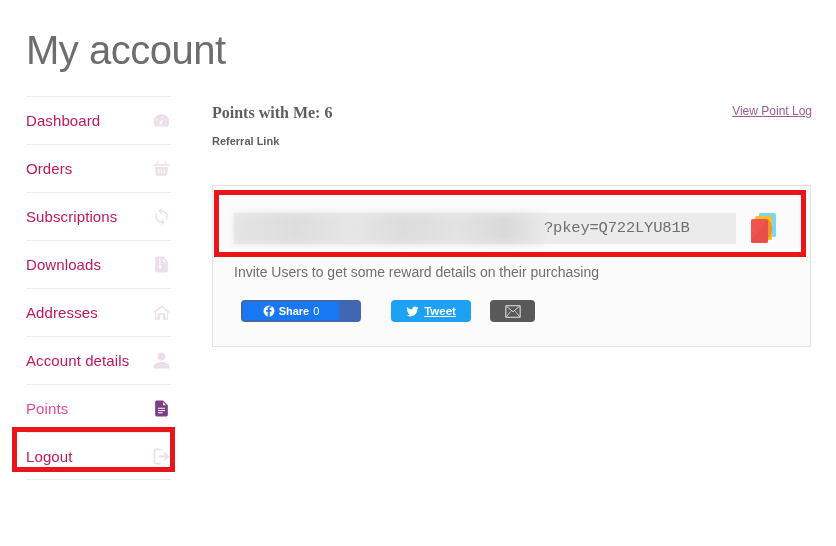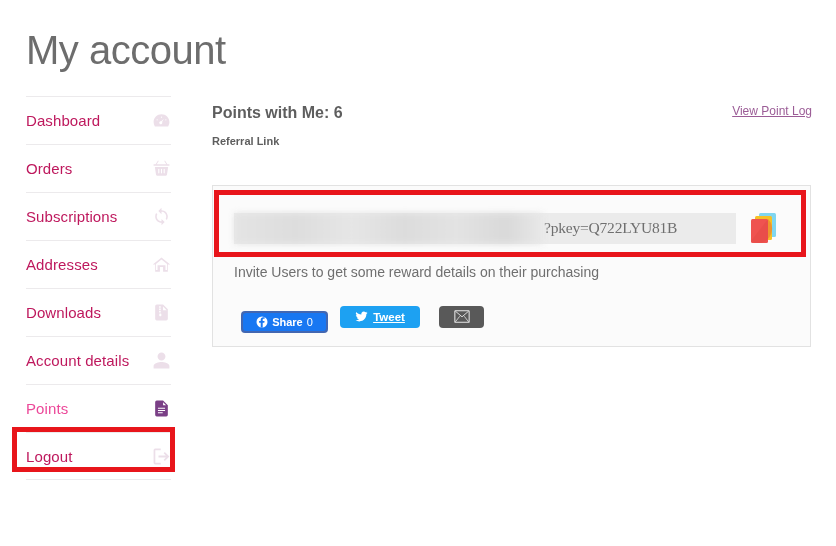--- a/index.html
+++ b/index.html
@@ -83,20 +83,21 @@
     width: 601px;
   }
   #points-heading {
     position: absolute;
     left: 0;
     top: 8px;
     font-size: 16px;
     font-weight: bold;
     color: #5e5e5e;
     white-space: nowrap;
+    font-family: Liberation Serif, serif;
   }
   #referral-heading {
     position: absolute;
     left: 0;
     top: 39px;
     font-size: 11px;
     font-weight: bold;
     color: #5e5e5e;
     white-space: nowrap;
   }
@@ -148,21 +149,21 @@
   }
   #referral-blurred {
     width: 309px;
     height: 31px;
     background: linear-gradient(90deg,#e4e4e4 0%,#dddddd 20%,#e6e6e6 38%,#dcdcdc 55%,#e3e3e3 72%,#d9d9d9 88%,#e8e8e8 100%);
     filter: blur(3px);
     opacity: 0.95;
     flex: 0 0 auto;
   }
   #referral-key {
-    font-family: Liberation Serif, serif;
+    font-family: Liberation Mono, monospace;
     font-size: 15.5px;
     color: #6f6f6f;
     white-space: nowrap;
     letter-spacing: -0.2px;
     margin-left: 1px;
   }
   #copy-icon {
     margin-left: 11px;
     width: 32px;
     height: 34px;
@@ -181,51 +182,50 @@
 
   
   #share-row {
     position: absolute;
     left: 28px;
     top: 114px;
     display: flex;
     align-items: center;
   }
   #fb-share {
-    width: 87px;
+    width: 120px;
     height: 22px;
     background: #4267b2;
     border-radius: 4px;
     display: flex;
     align-items: center;
     justify-content: flex-start;
     cursor: pointer;
     box-sizing: border-box;
     padding: 0 2px;
-    margin-top: 11px;
   }
   #fb-share-inner {
     width: 96px;
     height: 18px;
     background: #1877f2;
     border-radius: 3px;
     display: flex;
     align-items: center;
     justify-content: center;
     gap: 4px;
     color: #ffffff;
     font-size: 11px;
     font-weight: bold;
   }
   #fb-count {
     font-weight: normal;
     font-size: 11px;
   }
   #tweet-btn {
-    margin-left: 12px;
+    margin-left: 30px;
     width: 80px;
     height: 22px;
     background: #1da1f2;
     border-radius: 4px;
     display: flex;
     align-items: center;
     justify-content: center;
     gap: 5px;
     cursor: pointer;
     color: #ffffff;
@@ -294,33 +294,33 @@
   <div class="nav-item">
     <span class="nav-label">Subscriptions</span>
     <span class="nav-icon">
       <svg width="19" height="19" viewBox="0 0 24 24">
           <path class="icon-faded" d="M12 4V1L8 5l4 4V6c3.3 0 6 2.7 6 6 0 1-.3 2-.7 2.8l1.5 1.5C19.6 15.1 20 13.6 20 12c0-4.4-3.6-8-8-8zm0 14c-3.3 0-6-2.7-6-6 0-1 .3-2 .7-2.8L5.2 7.7C4.4 8.9 4 10.4 4 12c0 4.4 3.6 8 8 8v3l4-4-4-4v3z"></path>
         </svg>
     </span>
   </div>
 
   <div class="nav-item">
+    <span class="nav-label">Downloads</span>
+    <span class="nav-icon">
+      <svg width="19" height="19" viewBox="0 0 24 24">
+          <path class="icon-faded" d="M14 2H6a2 2 0 0 0-2 2v16a2 2 0 0 0 2 2h12a2 2 0 0 0 2-2V8l-6-6zm0 2.5L18.5 9H14V4.5zM9 4h2v2H9V4zm0 3h2v2H9V7zm0 3h2v2H9v-2zm1 3.2h1.2c.3 0 .6.3.6.6v2.4c0 .3-.3.6-.6.6H9.8c-.3 0-.6-.3-.6-.6v-2.4c0-.3.3-.6.6-.6H10z"></path>
+        </svg>
+    </span>
+  </div>
+
+  <div class="nav-item">
     <span class="nav-label">Addresses</span>
     <span class="nav-icon">
       <svg width="19" height="19" viewBox="0 0 24 24">
           <path class="icon-faded" d="M12 3L1 12h3v9h6v-6h4v6h6v-9h3L12 3zm0 2.7l7 5.7V19h-2v-6H7v6H5v-7.6l7-5.7z"></path>
-        </svg>
-    </span>
-  </div>
-
-  <div class="nav-item">
-    <span class="nav-label">Downloads</span>
-    <span class="nav-icon">
-      <svg width="19" height="19" viewBox="0 0 24 24">
-          <path class="icon-faded" d="M14 2H6a2 2 0 0 0-2 2v16a2 2 0 0 0 2 2h12a2 2 0 0 0 2-2V8l-6-6zm0 2.5L18.5 9H14V4.5zM9 4h2v2H9V4zm0 3h2v2H9V7zm0 3h2v2H9v-2zm1 3.2h1.2c.3 0 .6.3.6.6v2.4c0 .3-.3.6-.6.6H9.8c-.3 0-.6-.3-.6-.6v-2.4c0-.3.3-.6.6-.6H10z"></path>
         </svg>
     </span>
   </div>
 
   <div class="nav-item">
     <span class="nav-label">Account details</span>
     <span class="nav-icon">
       <svg width="19" height="19" viewBox="0 0 24 24">
           <path class="icon-faded" d="M12 12c2.8 0 5-2.2 5-5s-2.2-5-5-5-5 2.2-5 5 2.2 5 5 5zm0 2c-3.3 0-10 1.7-10 5v3h20v-3c0-3.3-6.7-5-10-5z"></path>
         </svg>

